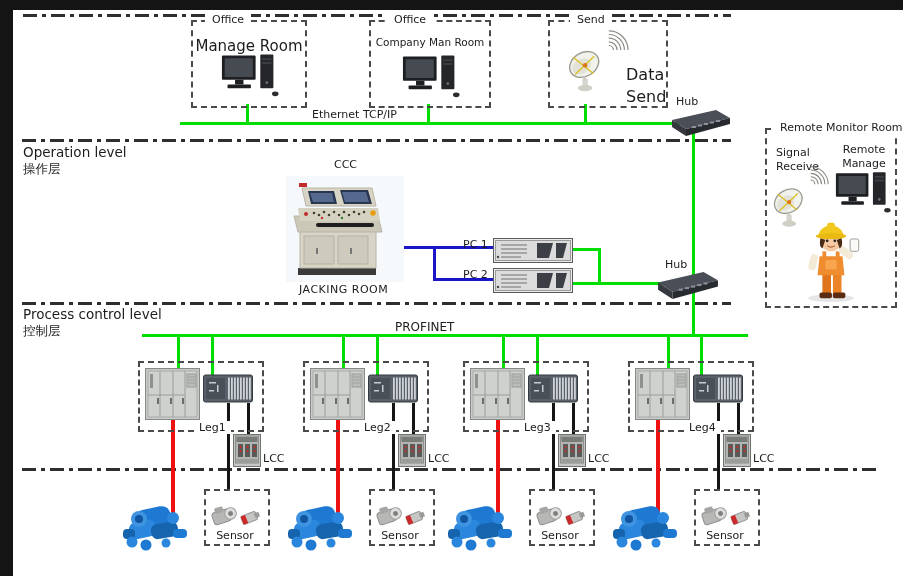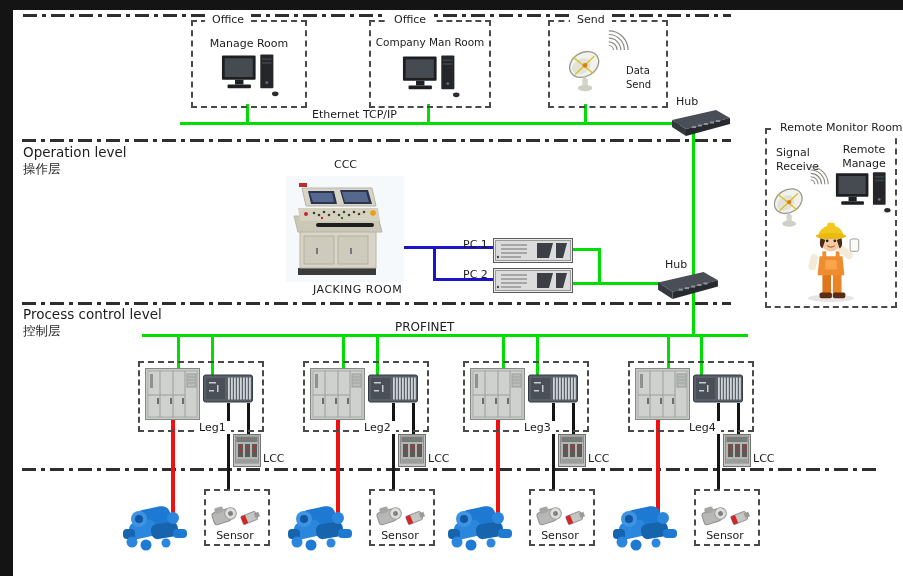--- a/index.html
+++ b/index.html
@@ -14,21 +14,21 @@
   .boxtag{position:absolute;top:-9px;background:#fff;padding:0 7px;font-size:11px;white-space:nowrap;}
   .lvl{position:absolute;line-height:1.25;}
   .lvl .en{font-size:13.5px;}
   .lvl .zh{font-size:12.5px;}
   .lbl{position:absolute;font-size:11px;white-space:nowrap;}
   .ln{position:absolute;}
   .g{background:#00dd00;}
   .b{background:#1a16c8;}
   .r{background:#ee1111;}
   .k{background:#151515;}
-  .roomtxt{position:absolute;width:100%;text-align:center;font-size:11px;}
+  .roomtxt{position:absolute;width:100%;text-align:center;font-size:15px;}
   .legtag{position:absolute;background:#fff;padding:0 5px;font-size:11px;}
   .senslbl{position:absolute;text-align:center;font-size:11px;}
   .senslbl span{background:#fff;padding:0 5px;}
   svg{display:block;}
 </style>
 </head>
 <body>
 
 <svg width="0" height="0" style="position:absolute">
   <defs>
@@ -269,21 +269,21 @@
   </div>
 
   <div class="dashbox" style="left:548px;top:20px;width:116px;height:84px;">
     <span class="boxtag" style="left:20px;">Send</span>
     <svg class="abs" style="left:16px;top:22px;" width="40" height="50">
         <use href="#sym-dish"></use>
       </svg>
     <svg class="abs" style="left:57px;top:6px;" width="22" height="24">
         <use href="#sym-waves"></use>
       </svg>
-    <div class="abs" style="left:76px;top:42px;width:36px;font-size:10px;line-height:1.35;">Data Send</div>
+    <div class="abs" style="left:76px;top:42px;width:36px;font-size:16px;line-height:1.35;">Data Send</div>
   </div>
 
   <div class="lbl" style="left:676px;top:95px;">Hub</div>
   <svg class="abs" style="left:670px;top:107px;" width="62" height="30">
       <use href="#sym-hub"></use>
     </svg>
   <div class="lbl" style="left:312px;top:108px;">Ethernet TCP/IP</div>
 
   <div class="dashbox" style="left:765px;top:128px;width:128px;height:176px;">
     <span class="boxtag" style="left:6px;">Remote Monitor Room</span>
@@ -300,21 +300,21 @@
       </svg>
     <svg class="abs" style="left:32px;top:86px;" width="64" height="86">
         <use href="#sym-worker"></use>
       </svg>
   </div>
 
   <div class="lbl" style="left:334px;top:158px;text-align:center;">CCC</div>
   <svg class="abs" style="left:286px;top:176px;" width="118" height="106">
       <use href="#sym-console"></use>
     </svg>
-  <div class="lbl" style="left:313px;top:283px;letter-spacing:0.5px;text-align:right;">JACKING ROOM</div>
+  <div class="lbl" style="left:299px;top:283px;letter-spacing:0.5px;text-align:right;">JACKING ROOM</div>
 
   <div class="lbl" style="left:463px;top:238px;">PC 1</div>
   <svg class="abs" style="left:493px;top:238px;" width="80" height="25">
       <use href="#sym-pc"></use>
     </svg>
   <div class="lbl" style="left:463px;top:268px;">PC 2</div>
   <svg class="abs" style="left:493px;top:268px;" width="80" height="25">
       <use href="#sym-pc"></use>
     </svg>
 

